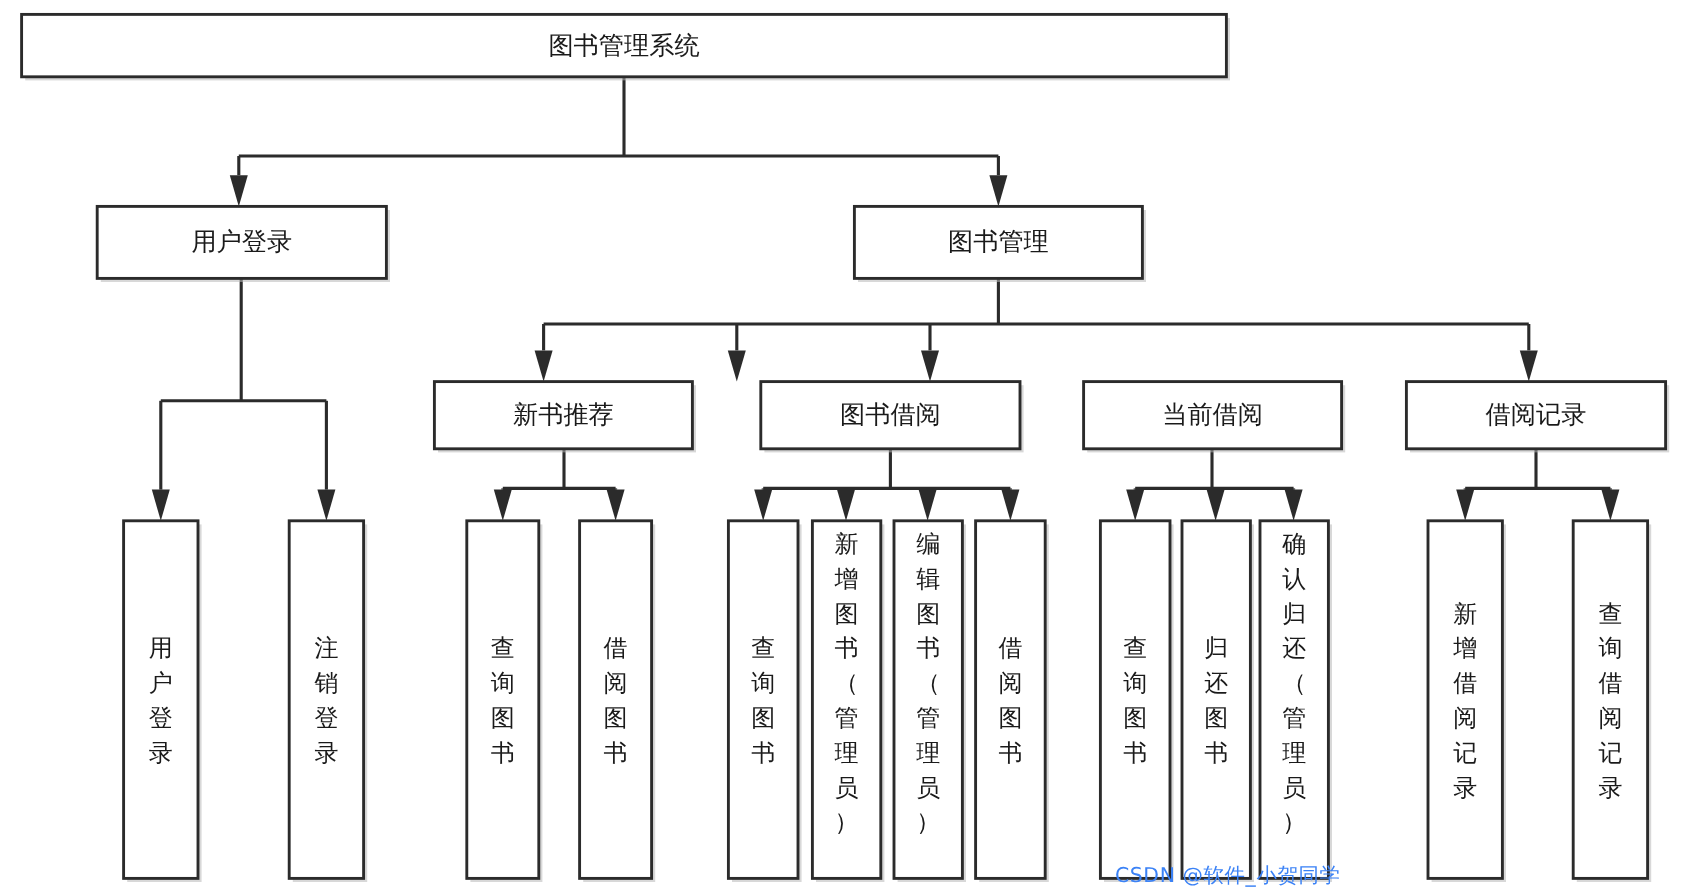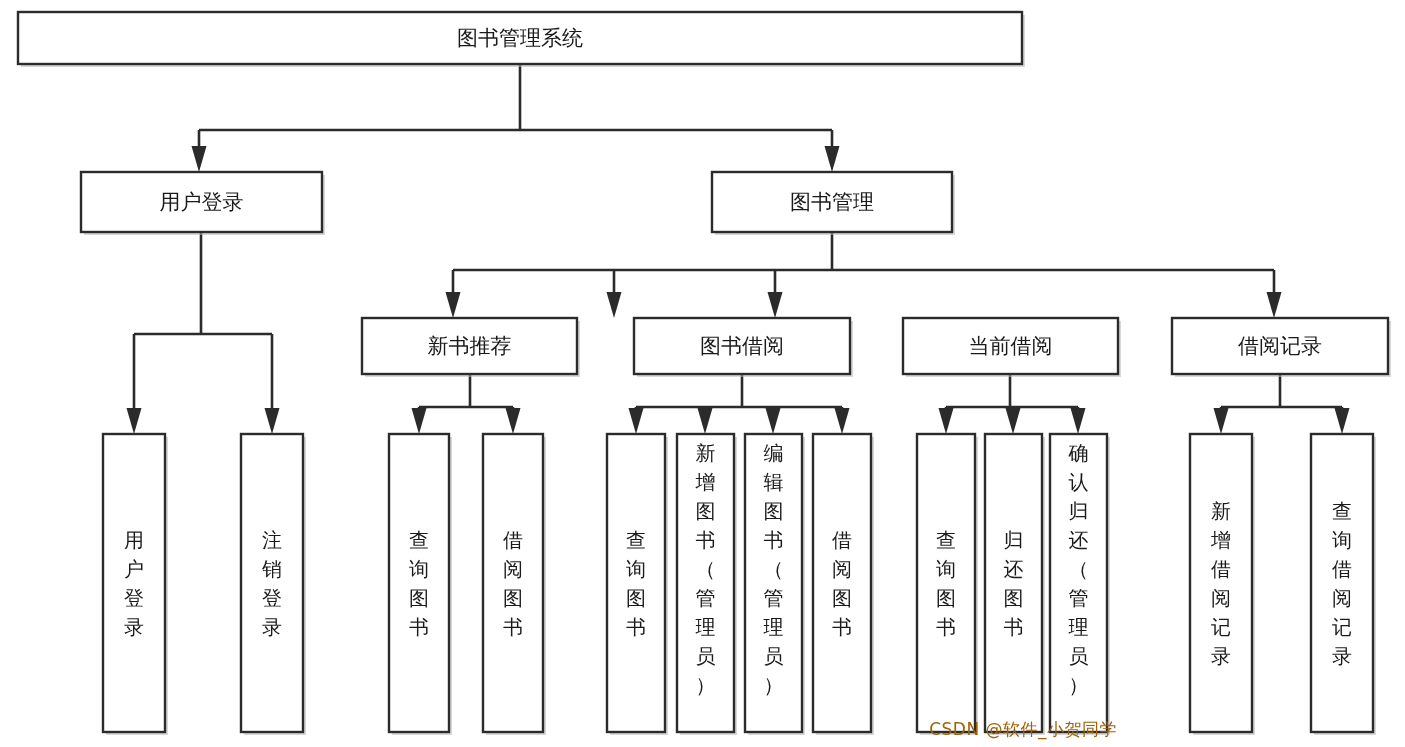--- a/index.html
+++ b/index.html
@@ -58,21 +58,21 @@
   .node-label-v {
     fill: #1a1a1a;
     font-family: "DejaVu Sans", "Liberation Sans", sans-serif;
     font-size: 20px;
     text-anchor: middle;
   }
   .watermark-text {
     position: absolute;
     right: 14px;
     bottom: 6px;
-    color: #a16207;
+    color: #3b82f6;
     font-size: 17px;
     font-family: "DejaVu Sans", "Liberation Sans", sans-serif;
     white-space: nowrap;
     letter-spacing: 0.5px;
     pointer-events: none;
   }
 </style>
 </head>
 <body>
 

